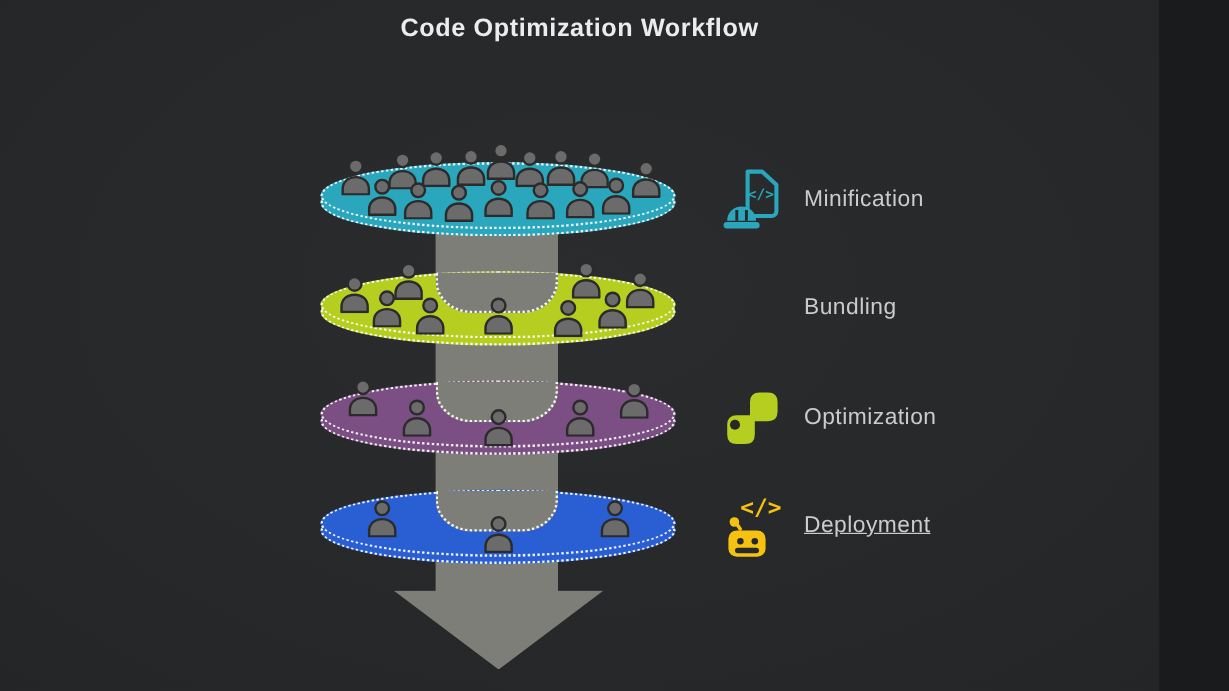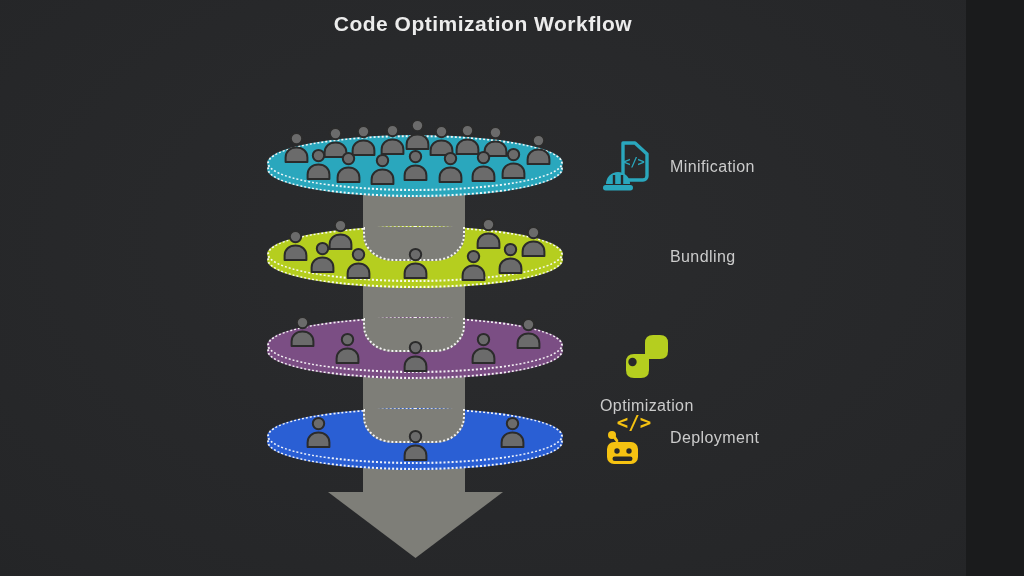--- a/index.html
+++ b/index.html
@@ -19,21 +19,21 @@
     border:2px dotted rgba(255,255,255,.92);
   }
   .hole{
     position:absolute;box-sizing:border-box;
     border:2px dotted rgba(255,255,255,.92);border-top:none;
     border-radius:0 0 30px 30px / 0 0 26px 26px;
   }
   .person{position:absolute;}
   .legend-row{position:absolute;display:flex;align-items:center;gap:16px;height:60px;}
   .legend-icon{width:54px;height:58px;display:flex;align-items:center;justify-content:center;}
-  .legend-label{font-size:16px;letter-spacing:.4px;}
+  .legend-label{font-size:19px;letter-spacing:.4px;}
 </style>
 </head>
 <body>
 
 <div class="scene" style="color: rgb(236, 236, 236);">
   <h1 class="title" style="color: rgb(236, 236, 236);">Code Optimization Workflow</h1>
   <div id="diagram">
       <div class="shaft" style="left: 363px; top: 165px; width: 102px; height: 329px; background: rgb(126, 126, 120);"></div>
       <div class="arrowhead" style="left: 328px; top: 492px; width: 175px; height: 66px; background: rgb(126, 126, 120);"></div>
       <div style="position: absolute; left: 0px; top: 0px;">
@@ -199,21 +199,21 @@
             <line x1="20" y1="36" x2="20" y2="45" stroke="#27282A" stroke-width="2.4"></line>
             <rect x="1" y="46" width="30" height="5.5" rx="2.7" fill="#2AA7BD"></rect>
           </svg>
         </span>
         <span class="legend-label" style="color: rgb(203, 203, 203);">Minification</span>
       </div>
       <div class="legend-row" style="left: 600px; top: 227px; text-align: center;">
         <span class="legend-icon"></span>
         <span class="legend-label" style="color: rgb(203, 203, 203);">Bundling</span>
       </div>
-      <div class="legend-row" style="left: 600px; top: 331px; flex-direction: column;">
+      <div class="legend-row" style="left: 600px; top: 318px;">
         <span class="legend-icon">
           <svg width="48" height="50" viewBox="0 0 48 50">
             <path d="M22 28 V12 Q22 4 30 4 H37 Q45 4 45 12 V20 Q45 28 37 28 Z" fill="#B5CE1F"></path>
             <path d="M26 23 V39 Q26 47 18 47 H11 Q3 47 3 39 V31 Q3 23 11 23 Z" fill="#B5CE1F"></path>
             <circle cx="9.5" cy="31" r="4.2" fill="#27282A"></circle>
           </svg>
         </span>
         <span class="legend-label" style="color: rgb(203, 203, 203);">Optimization</span>
       </div>
       <div class="legend-row" style="left: 600px; top: 408px;">
@@ -221,16 +221,16 @@
           <svg width="50" height="58" viewBox="0 0 50 58">
             <text x="32" y="20" text-anchor="middle" font-size="19" font-weight="bold" fill="#F5C211" font-family="DejaVu Sans Mono, monospace">&lt;/&gt;</text>
             <circle cx="10" cy="26" r="4" fill="#F5C211"></circle>
             <rect x="12" y="27" width="3" height="7" rx="1.5" fill="#F5C211" transform="rotate(-35 13 30)"></rect>
             <rect x="5" y="33" width="31" height="22" rx="7" fill="#F5C211"></rect>
             <circle cx="15" cy="42" r="2.7" fill="#27282A"></circle>
             <circle cx="27" cy="42" r="2.7" fill="#27282A"></circle>
             <rect x="10.5" y="47.5" width="20" height="4.6" rx="2.3" fill="#27282A"></rect>
           </svg>
         </span>
-        <span class="legend-label" style="color: rgb(203, 203, 203);">Deployment</span>
+        <span class="legend-label" style="color: rgb(203, 203, 203); text-decoration: underline;">Deployment</span>
       </div>
     </div>
 </div>
 
 </body></html>

